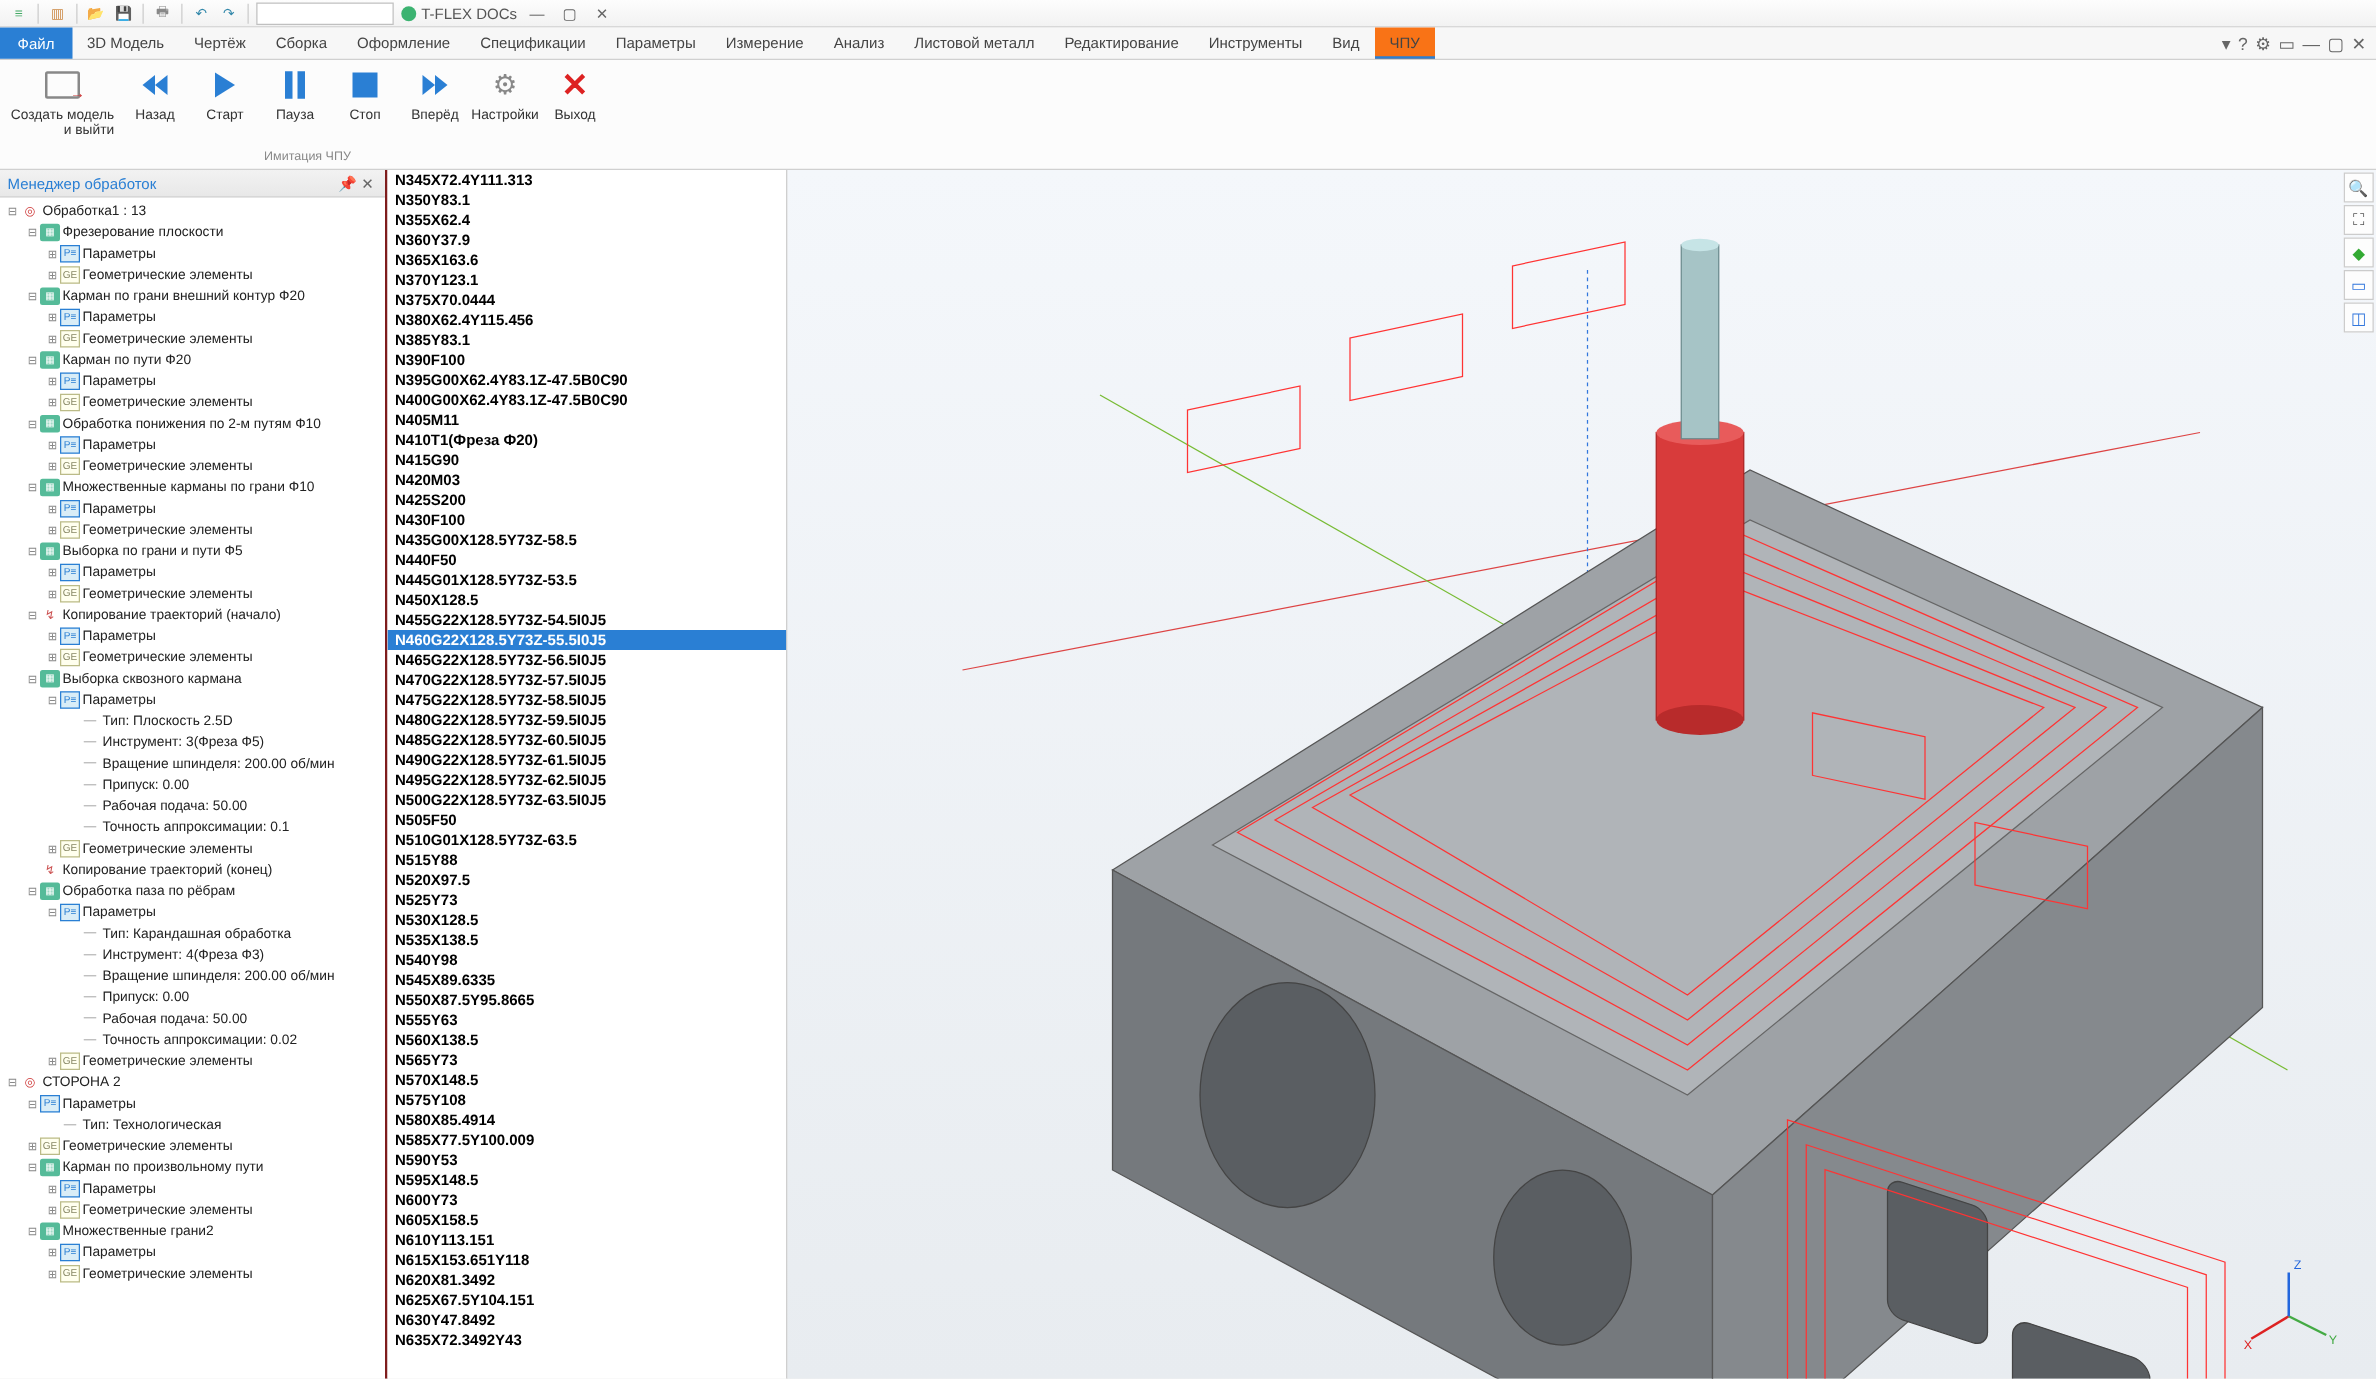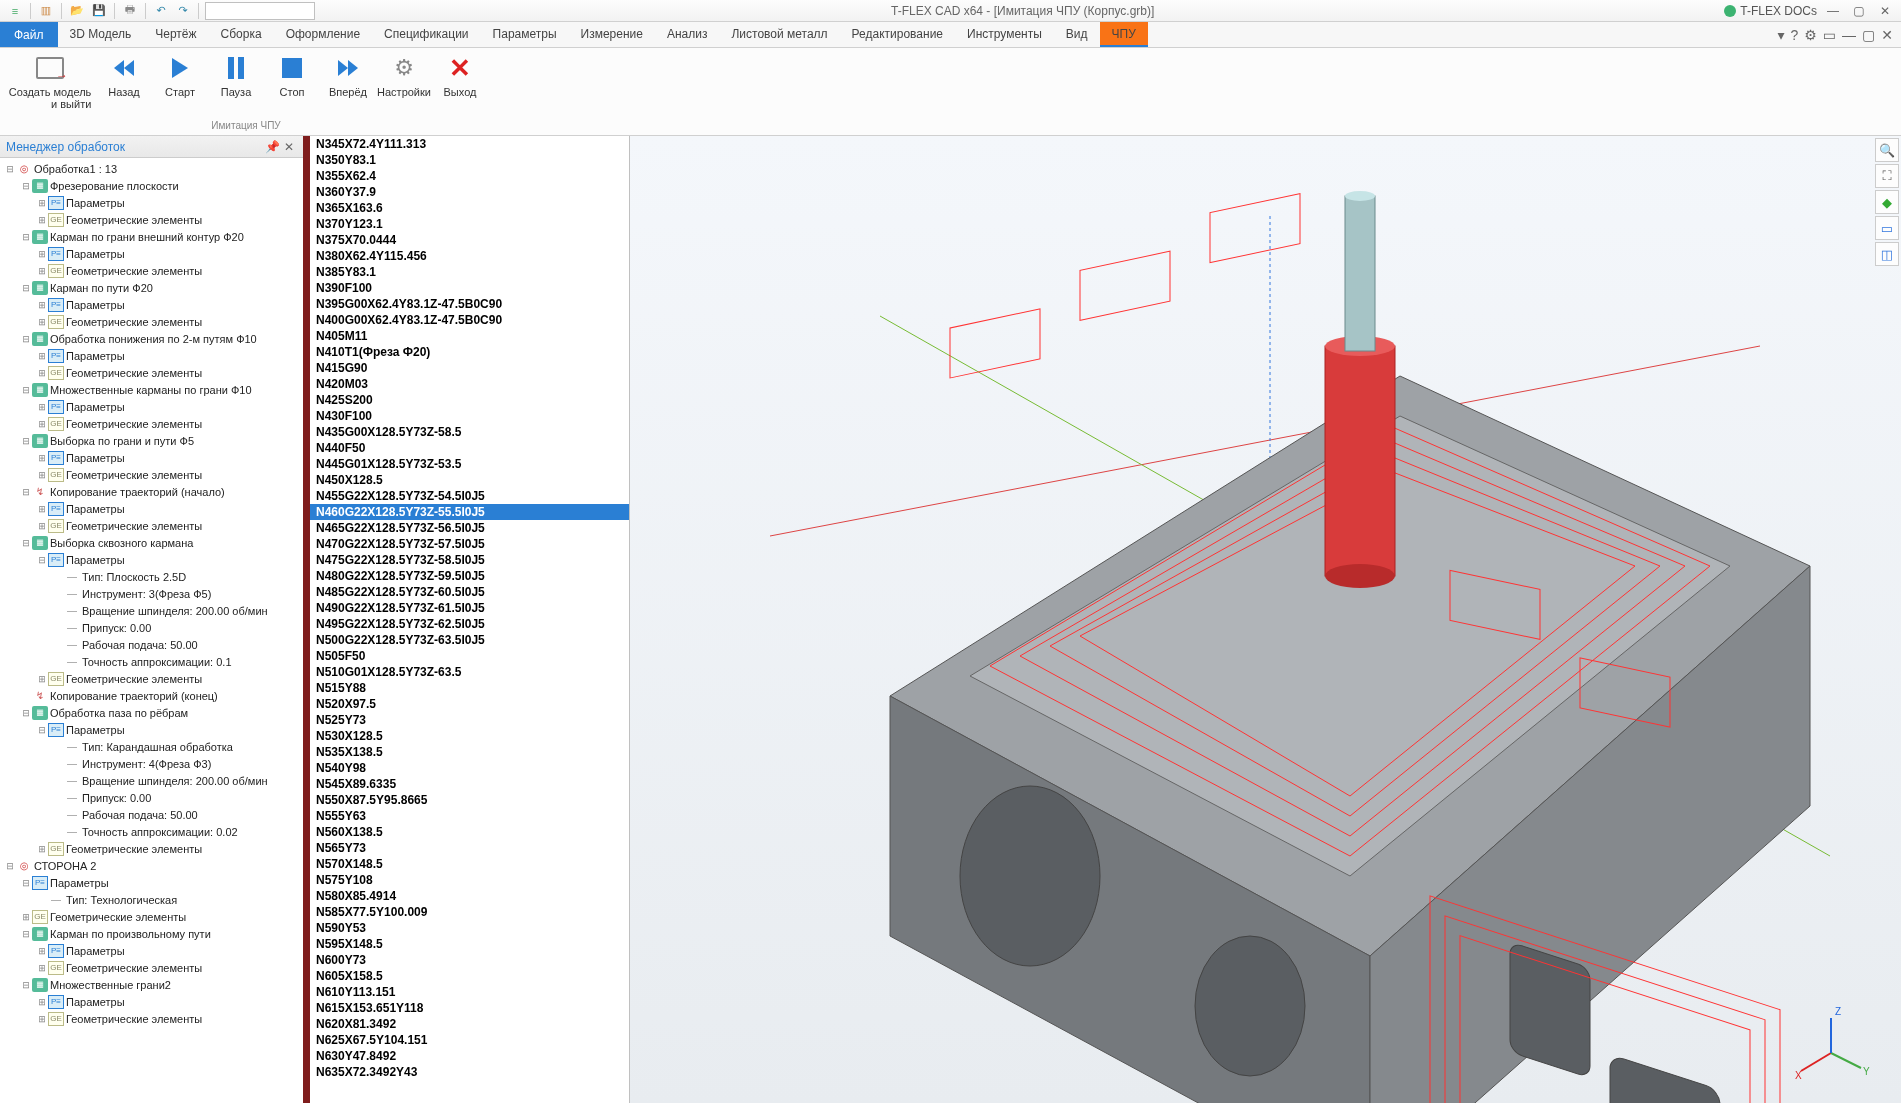--- a/index.html
+++ b/index.html
@@ -41,21 +41,21 @@
 .rew-icon, .fwd-icon { display: flex; }
 .rew-icon div { width:0;height:0;border-right:10px solid #2a7fd4;border-top:8px solid transparent;border-bottom:8px solid transparent; }
 .fwd-icon div { width:0;height:0;border-left:10px solid #2a7fd4;border-top:8px solid transparent;border-bottom:8px solid transparent; }
 .x-icon { color: #d22; font-size: 26px; font-weight: bold; }
 .gear-icon { color: #888; font-size: 22px; }
 .create-icon { width: 28px; height: 22px; border: 2px solid #888; border-radius: 2px; position: relative; }
 .create-icon::after { content: '→'; position: absolute; right: -6px; bottom: -4px; color: #c33; font-size: 12px; }
 
 
 .main { display: flex; height: calc(1103px - 22px - 26px - 88px); }
-.left-panel { width: 310px; background: #fff; border-right: 7px solid #7f1d1d; display: flex; flex-direction: column; }
+.left-panel { width: 310px; background: #fff; border-right: 2px solid #7f1d1d; display: flex; flex-direction: column; }
 .panel-header { height: 22px; background: linear-gradient(#f2f2f2,#e8e8e8); border-bottom: 1px solid #ccc; display: flex; align-items: center; padding: 0 6px; color: #2a7fd4; font-size: 12px; }
 .panel-header .spacer { flex: 1; }
 .panel-header .phbtn { width: 16px; text-align: center; cursor: pointer; color: #666; }
 .tree { flex: 1; overflow-y: auto; font-size: 11px; padding: 2px 0; }
 .tree-row { display: flex; align-items: center; height: 17px; white-space: nowrap; cursor: pointer; padding-left: 4px; }
 .twist { width: 12px; color: #888; font-size: 9px; text-align: center; }
 .ticon { width: 16px; height: 14px; display: inline-flex; align-items: center; justify-content: center; font-size: 10px; margin-right: 2px; }
 .i-root { color: #c33; }
 .i-mill { background: #5b9; color:#fff; border-radius:2px; font-size:8px; padding:0 1px; }
 .i-param { background: #d9edf7; color:#2a7fd4; font-size:8px; padding: 0 2px; border:1px solid #2a7fd4; }
@@ -93,21 +93,20 @@
     <div class="qat-btn" style="color:#c84">📂</div>
     <div class="qat-btn" style="color:#38a">💾</div>
     <div class="qat-sep"></div>
     <div class="qat-btn" style="color:#888">🖶</div>
     <div class="qat-sep"></div>
     <div class="qat-btn" style="color:#38a">↶</div>
     <div class="qat-btn" style="color:#38a">↷</div>
     <div class="qat-sep"></div>
     <input class="qat-input" type="text" style="">
   </div>
-  <div class="title-text">T-FLEX CAD x64 - [Имитация ЧПУ (Корпус.grb)]</div>
   <div class="title-right">
     <div class="docs-btn">
       <span class="docs-circle"></span>
       <span>T-FLEX DOCs</span>
     </div>
     <div class="win-btn">—</div>
     <div class="win-btn">▢</div>
     <div class="win-btn">✕</div>
   </div>
 </div>

